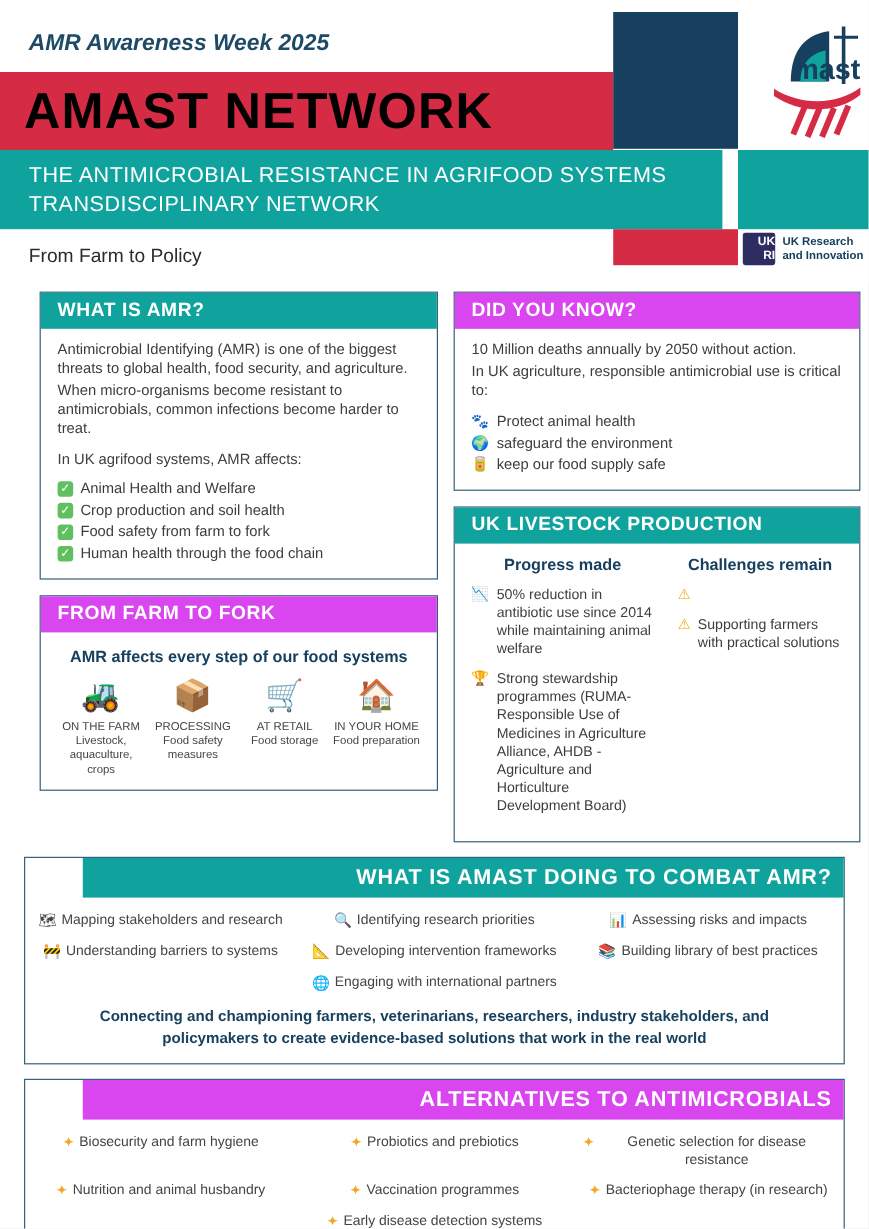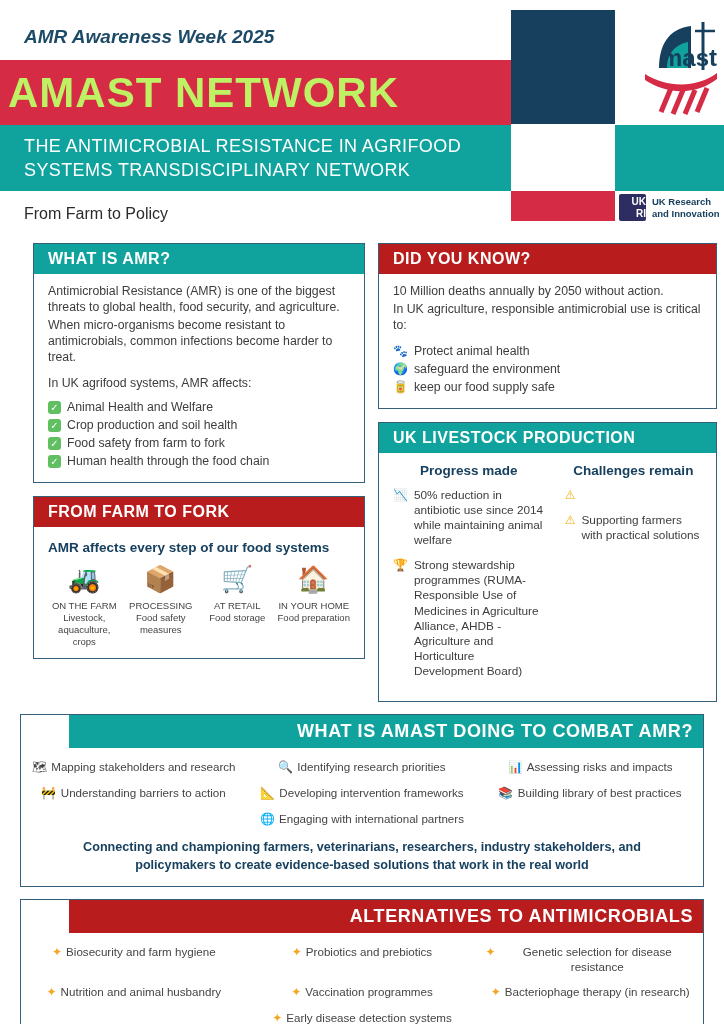--- a/index.html
+++ b/index.html
@@ -4,49 +4,49 @@
 <style>
   html,body{margin:0;padding:0;background:#e8e8e8;}
   .page{
     position:relative;width:724px;height:1024px;margin:0 auto;background:#ffffff;
     font-family:"Liberation Sans","DejaVu Sans",sans-serif;overflow:hidden;color:#3d3d3d;
   }
   
   .hdr{position:relative;height:235px;background:#fff;}
   .eyebrow{position:absolute;left:24px;top:26px;font-style:italic;font-weight:600;font-size:19px;color:#1d4a66;}
   .band-red{position:absolute;left:0;top:60px;width:511px;height:65px;background:#d62b45;display:flex;align-items:center;}
-  .band-red h1{margin:0;padding-left:8px;font-size:42px;font-weight:800;color:#bef264;letter-spacing:1px;}
-  .band-teal{position:absolute;left:0;top:125px;width:511px;height:66px;background:#10a39e;display:flex;align-items:center;}
+  .band-red h1{margin:0;padding-left:20px;font-size:42px;font-weight:800;color:#000000;letter-spacing:1px;}
+  .band-teal{position:absolute;left:0;top:125px;width:602px;height:66px;background:#10a39e;display:flex;align-items:center;}
   .band-teal .sub{padding:0 24px;color:#fff;font-size:18px;line-height:1.35;letter-spacing:.4px;}
   .farm-policy{position:absolute;left:24px;top:205px;font-size:16px;color:#2b2b2b;}
   .sq-navy{position:absolute;left:511px;top:10px;width:104px;height:114px;background:#17405e;}
   .sq-teal{position:absolute;left:615px;top:125px;width:109px;height:66px;background:#10a39e;}
   .sq-red{position:absolute;left:511px;top:191px;width:104px;height:30px;background:#d62b45;}
   .amast-logo{position:absolute;left:615px;top:18px;width:106px;height:104px;}
   .ukri{position:absolute;left:619px;top:194px;display:flex;align-items:center;gap:6px;}
   .ukri-sq{width:27px;height:27px;background:#2e2d62;color:#fff;font-weight:800;font-size:10px;line-height:12px;display:flex;flex-direction:column;align-items:flex-end;justify-content:center;border-radius:2px;}
   .ukri-txt{font-size:9.5px;font-weight:700;color:#17405e;line-height:1.2;}
   
   .cols{display:flex;gap:13px;padding:0 33px;margin-top:8px;align-items:flex-start;}
   .colL{flex:0 0 332px;}
   .colR{flex:0 0 339px;}
   .card{border:1.5px solid #35607b;background:#fff;box-sizing:border-box;}
   .card + .card{margin-top:13px;}
   .card-hd{color:#fff;font-weight:800;font-size:16px;padding:6px 14px;letter-spacing:.5px;}
   .hd-teal{background:#10a39e;}
-  .hd-navy{background:#b91c1c;}
+  .hd-navy{background:#d946ef;}
   .card-bd{padding:10px 14px;font-size:12.3px;line-height:1.3;color:#3d3d3d;}
   .para{margin:0 0 2px 0;}
   .lead{margin:10px 0 8px 0;}
   .check-row{display:flex;align-items:flex-start;margin:2px 0;}
   .chk{flex:0 0 13px;width:13px;height:13px;background:#5fbf61;border-radius:3px;color:#fff;font-size:10px;line-height:13px;text-align:center;margin:1px 6px 0 0;}
   .dyk-item{display:flex;align-items:flex-start;margin:2px 0;}
   .mini-ic{margin-right:6px;font-size:12px;line-height:1.25;}
   
-  .ftf-lead{font-weight:800;color:#17405e;font-size:13.5px;margin:2px 0 10px 0;}
+  .ftf-lead{font-weight:800;color:#17405e;font-size:13.5px;margin:2px 0 10px 0;text-align:center;}
   .ftf-grid{display:grid;grid-template-columns:repeat(4,1fr);gap:4px;text-align:center;}
   .ftf-ic{font-size:26px;line-height:1;margin-bottom:8px;}
   .ftf-t{font-size:9.5px;color:#444;line-height:1.25;}
   .ftf-t b{display:block;font-weight:400;}
   
   .lv-grid{display:grid;grid-template-columns:1.05fr .95fr;gap:20px;padding:8px 14px 12px;}
   .lv-h{font-weight:800;color:#17405e;font-size:13.5px;text-align:center;margin:2px 0 10px 0;}
   .lv-item{display:flex;align-items:flex-start;font-size:11.8px;line-height:1.28;margin-bottom:10px;}
   .warn{color:#f2a900;}
   
@@ -103,21 +103,21 @@
     </div>
   </div>
 
   <div class="cols">
 
     <div class="colL">
 
       <div class="card">
         <div class="card-hd hd-teal">WHAT IS AMR?</div>
         <div class="card-bd">
-          <p class="para">Antimicrobial Resistance (AMR) is one of the biggest threats to global health, food security, and agriculture.</p>
+          <p class="para">Antimicrobial Identifying (AMR) is one of the biggest threats to global health, food security, and agriculture.</p>
           <p class="para">When micro-organisms become resistant to antimicrobials, common infections become harder to treat.</p>
           <p class="lead">In UK agrifood systems, AMR affects:</p>
           <div class="check-row">
             <span class="chk">✓</span>
             <span>Animal Health and Welfare</span>
           </div>
           <div class="check-row">
             <span class="chk">✓</span>
             <span>Crop production and soil health</span>
           </div>
@@ -219,21 +219,21 @@
       <div class="witem">
           <span class="mini-ic">🔍</span>
           <span>Identifying research priorities</span>
         </div>
       <div class="witem">
           <span class="mini-ic">📊</span>
           <span>Assessing risks and impacts</span>
         </div>
       <div class="witem">
           <span class="mini-ic">🚧</span>
-          <span>Understanding barriers to action</span>
+          <span>Understanding barriers to systems</span>
         </div>
       <div class="witem">
           <span class="mini-ic">📐</span>
           <span>Developing intervention frameworks</span>
         </div>
       <div class="witem">
           <span class="mini-ic">📚</span>
           <span>Building library of best practices</span>
         </div>
       <div class="witem span-mid">

